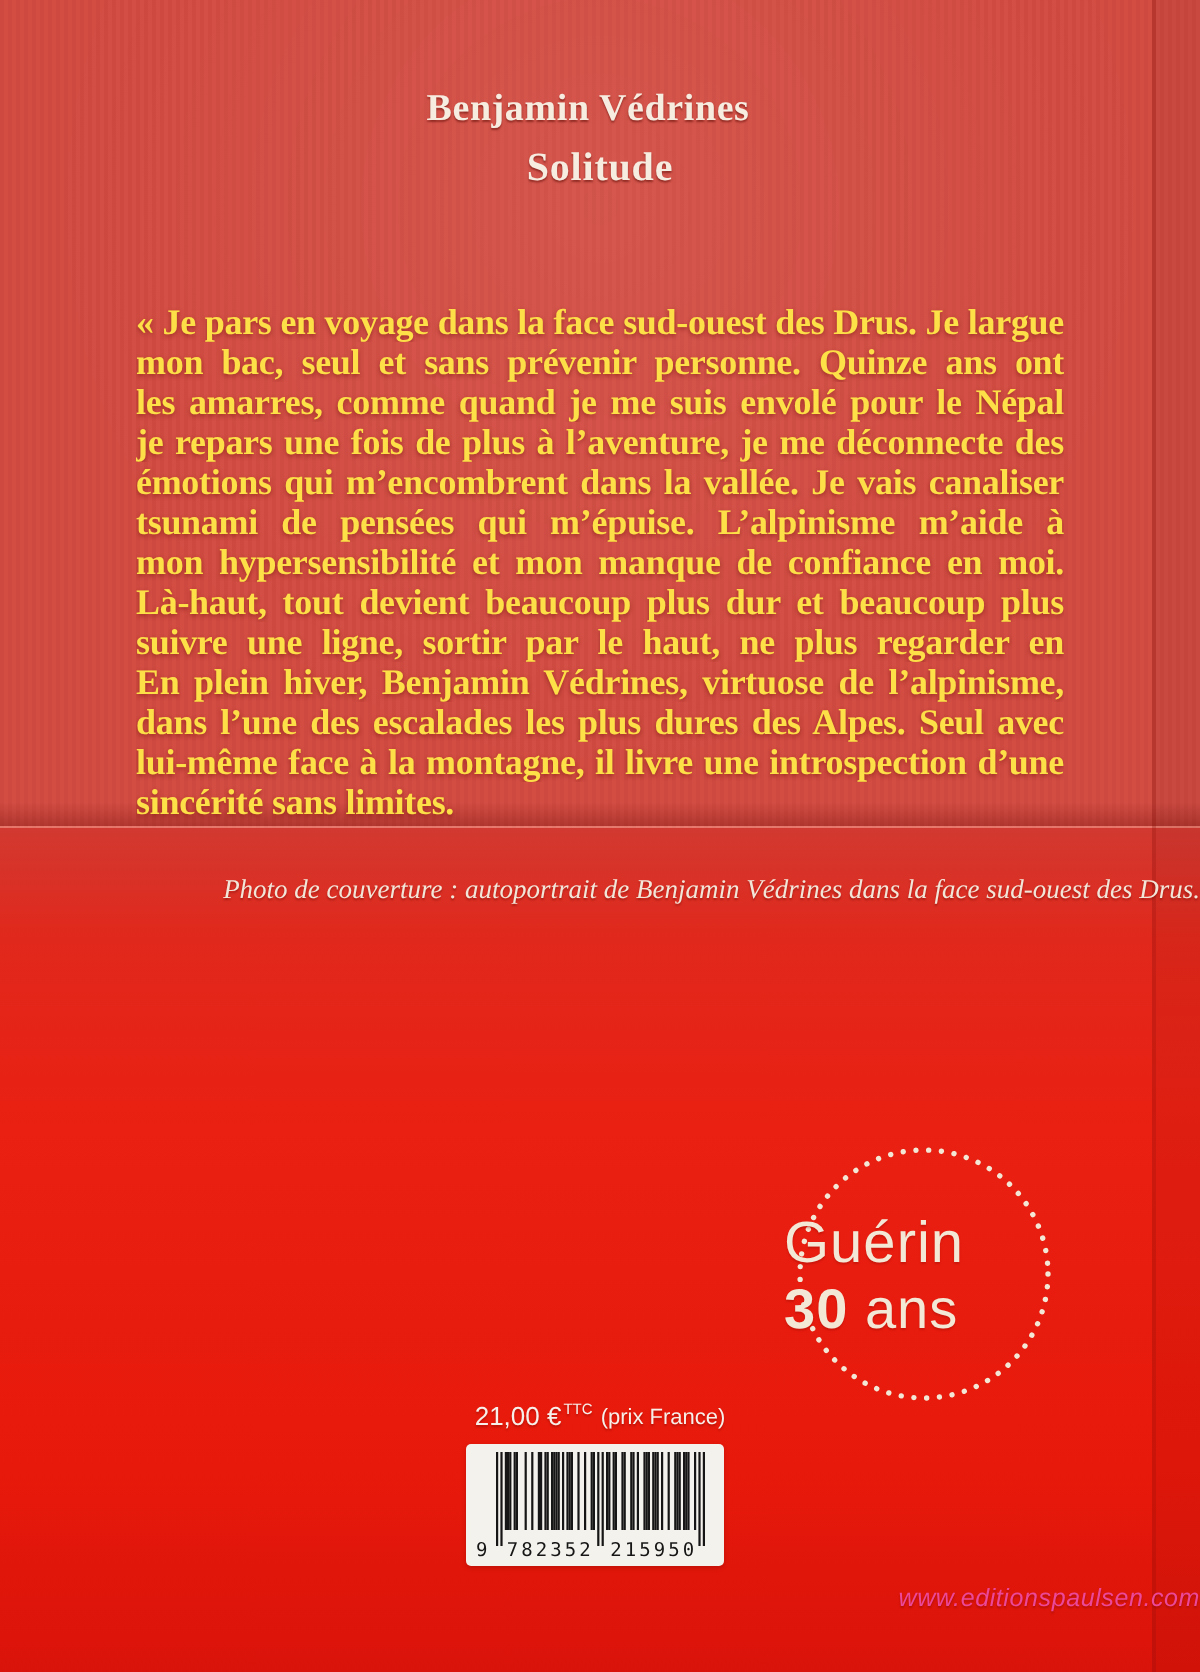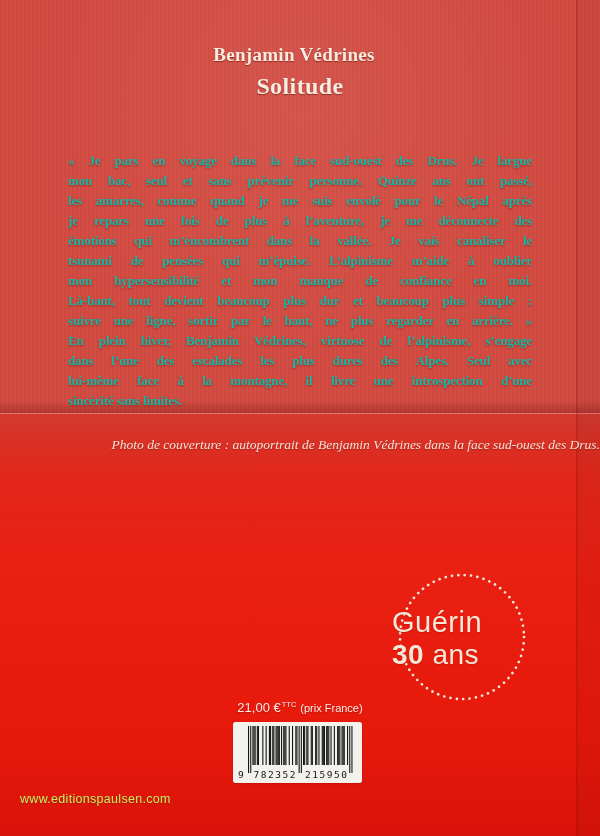--- a/index.html
+++ b/index.html
@@ -38,28 +38,28 @@
     background:rgba(0,0,0,0.045);
   }
 
   .author{
     position:absolute;top:44px;left:0;width:588px;
     text-align:center;font-weight:bold;font-size:19px;letter-spacing:0.3px;
     color:#f6ece0;text-shadow:0 1px 1px rgba(95,12,8,0.55);
   }
   .title{
     position:absolute;top:73px;left:0;width:600px;
-    text-align:center;font-weight:bold;font-size:24px;letter-spacing:0.4px;
+    text-align:center;font-weight:bold;font-size:20px;letter-spacing:0.4px;
     color:#f6ece0;text-shadow:0 1px 1px rgba(95,12,8,0.55);
   }
 
   .quote{
     position:absolute;top:151px;left:68px;width:464px;
-    font-weight:bold;font-size:13px;letter-spacing:-0.15px;
-    color:#14b8a6;text-shadow:0 1px 2px rgba(110,15,10,0.5);
+    font-weight:bold;font-size:18px;letter-spacing:-0.15px;
+    color:#fde047;text-shadow:0 1px 2px rgba(110,15,10,0.5);
   }
   .quote-line{
     height:20px;line-height:20px;overflow:hidden;
     text-align:justify;text-align-last:justify;text-justify:inter-word;
   }
   .quote-line:not(.last)::after{content:"";display:inline-block;width:100%;}
   .quote-line.last{text-align:left;text-align-last:left;}
   .quote-line.last::after{content:none;}
 
   .credit{
@@ -95,23 +95,23 @@
     position:absolute;left:233px;top:722px;width:129px;height:61px;
     background:#f4f2ed;border-radius:2.5px;
     box-shadow:0 1px 2px rgba(100,0,0,0.25);
   }
   .barcode svg{display:block;width:129px;height:61px;}
   .barcode text{
     font-family:"DejaVu Sans Mono",monospace;font-size:9.5px;fill:#161616;
   }
 
   .website{
-    position:absolute;top:792px;left:20px;right:0;text-align:left;
+    position:absolute;top:792px;left:20px;right:0;text-align:right;
     font-family:"Liberation Sans",sans-serif;font-size:12.5px;letter-spacing:0.3px;
-    color:#bef264;text-shadow:0 1px 1px rgba(120,10,5,0.4);
+    color:#ec4899;text-shadow:0 1px 1px rgba(120,10,5,0.4);font-style:italic;
   }
 </style>
 </head>
 <body>
 
 <div class="book">
 
   <div class="top-section"></div>
   <div class="bottom-section"></div>
   <div class="edge-line"></div>

